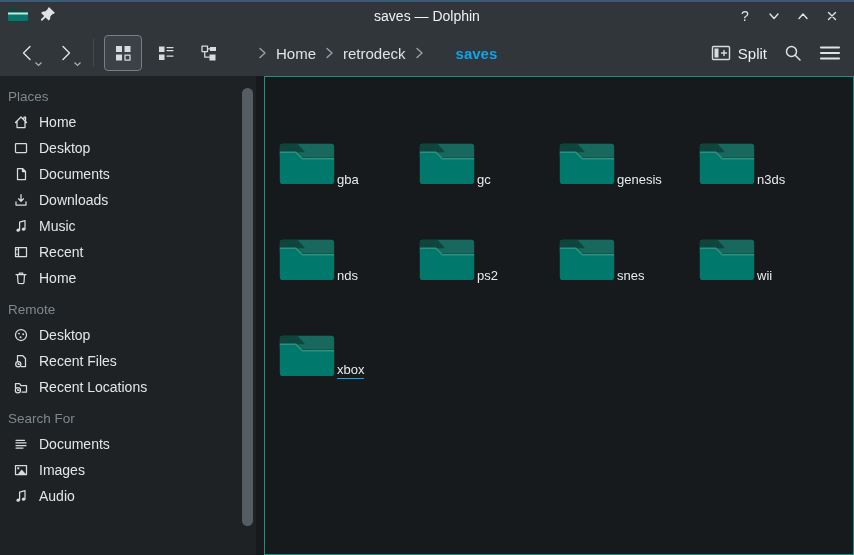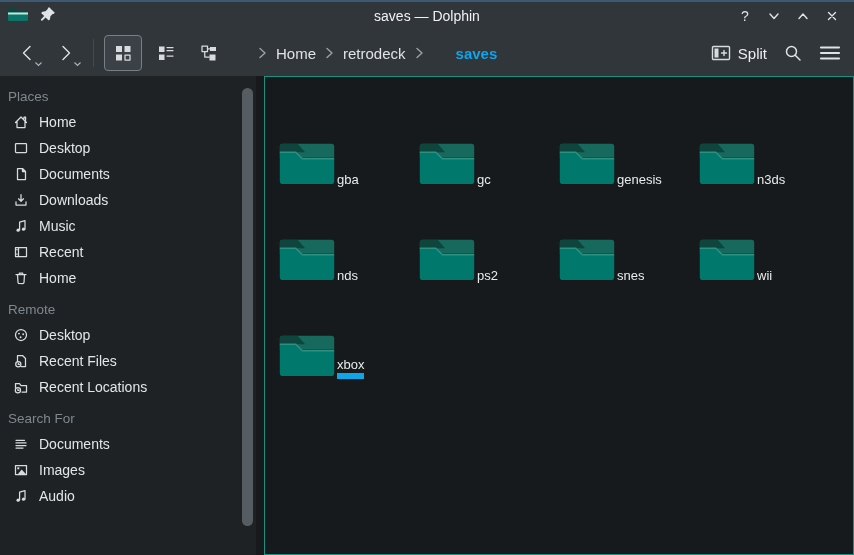--- a/index.html
+++ b/index.html
@@ -51,21 +51,21 @@
   .sicon svg { display:block; stroke:#d7dcdе; }
   .side-scrollbar { position:absolute; left:242px; top:12px; width:11px; height:438px;
     border-radius:6px; background:#565d62; }
 
   .view { flex:1 1 auto; margin-left:8px; background:#161a1c; border:1px solid #1b9184;
     overflow:hidden; }
   .grid { display:grid; grid-template-columns:repeat(4,140px); padding:14px 0 0 12px; }
   .cell { width:140px; height:96px; display:flex; flex-direction:row; align-items:flex-end; }
   .cell svg { display:block; margin-top:4px; }
   .flabel { margin-top:5px; font-size:13px; color:#e9ecec; line-height:15px; }
-  .flabel.underlined { border-bottom:6px solid #0ea5e9; padding-bottom:1px; }
+  .flabel.underlined { border-bottom:1px solid #0ea5e9; padding-bottom:1px; }
 
   .st { fill:none; stroke:#d8dcde; stroke-width:1.25; stroke-linecap:round; stroke-linejoin:round; }
   .stf { fill:#d8dcde; stroke:none; }
   .wt { fill:none; stroke:#dfe3e5; stroke-width:1.4; stroke-linecap:round; stroke-linejoin:round; }
 </style>
 </head>
 <body>
 
 <div class="window">
 

